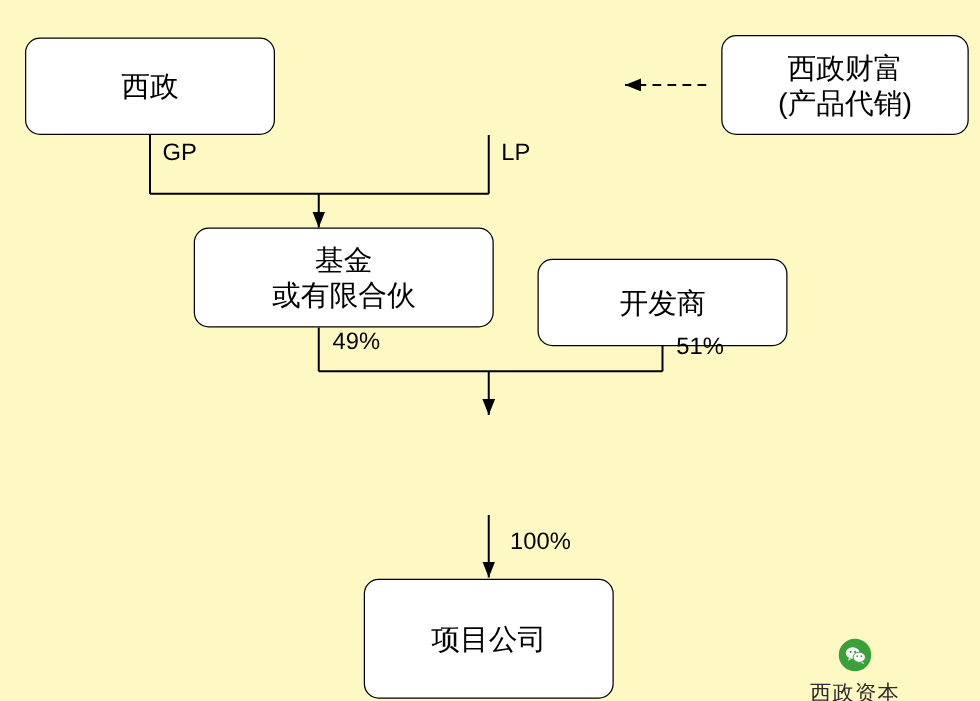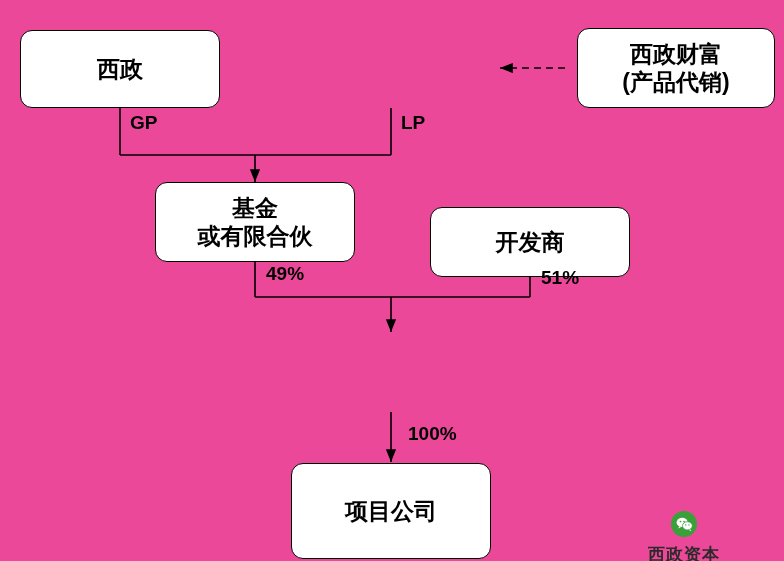--- a/index.html
+++ b/index.html
@@ -4,24 +4,23 @@
 <style>
   html, body {
     margin: 0;
     padding: 0;
     background: #ffffff;
   }
   #canvas {
     position: relative;
     width: 784px;
     height: 561px;
-    background: #ec4899;
+    background: #fef9c3;
     font-family: "Liberation Sans", sans-serif;
     overflow: hidden;
-    font-weight: bold;
   }
   .node {
     position: absolute;
     box-sizing: border-box;
     border: 1.5px solid #000000;
     border-radius: 12px;
     background: #ffffff;
     display: flex;
     flex-direction: column;
     align-items: center;
@@ -107,21 +106,21 @@
   <div class="node" style="left:20px; top:30px; width:200px; height:78px;">
     <span>西政</span>
   </div>
 
 
   <div class="node" style="left:565px; top:28px; width:198px; height:80px;margin-left:12px;">
     <span>西政财富</span>
     <span class="line2">(产品代销)</span>
   </div>
 
-  <div class="node" style="left:155px; top:182px; width:200px; height:80px;">
+  <div class="node" style="left:155px; top:182px; width:240px; height:80px;">
     <span>基金</span>
     <span class="line2">或有限合伙</span>
   </div>
 
   <div class="node" style="left:430px; top:188px; width:200px; height:70px;margin-top:19px;">
     <span>开发商</span>
   </div>
 
 
   <div class="node" style="left:291px; top:463px; width:200px; height:96px;">

